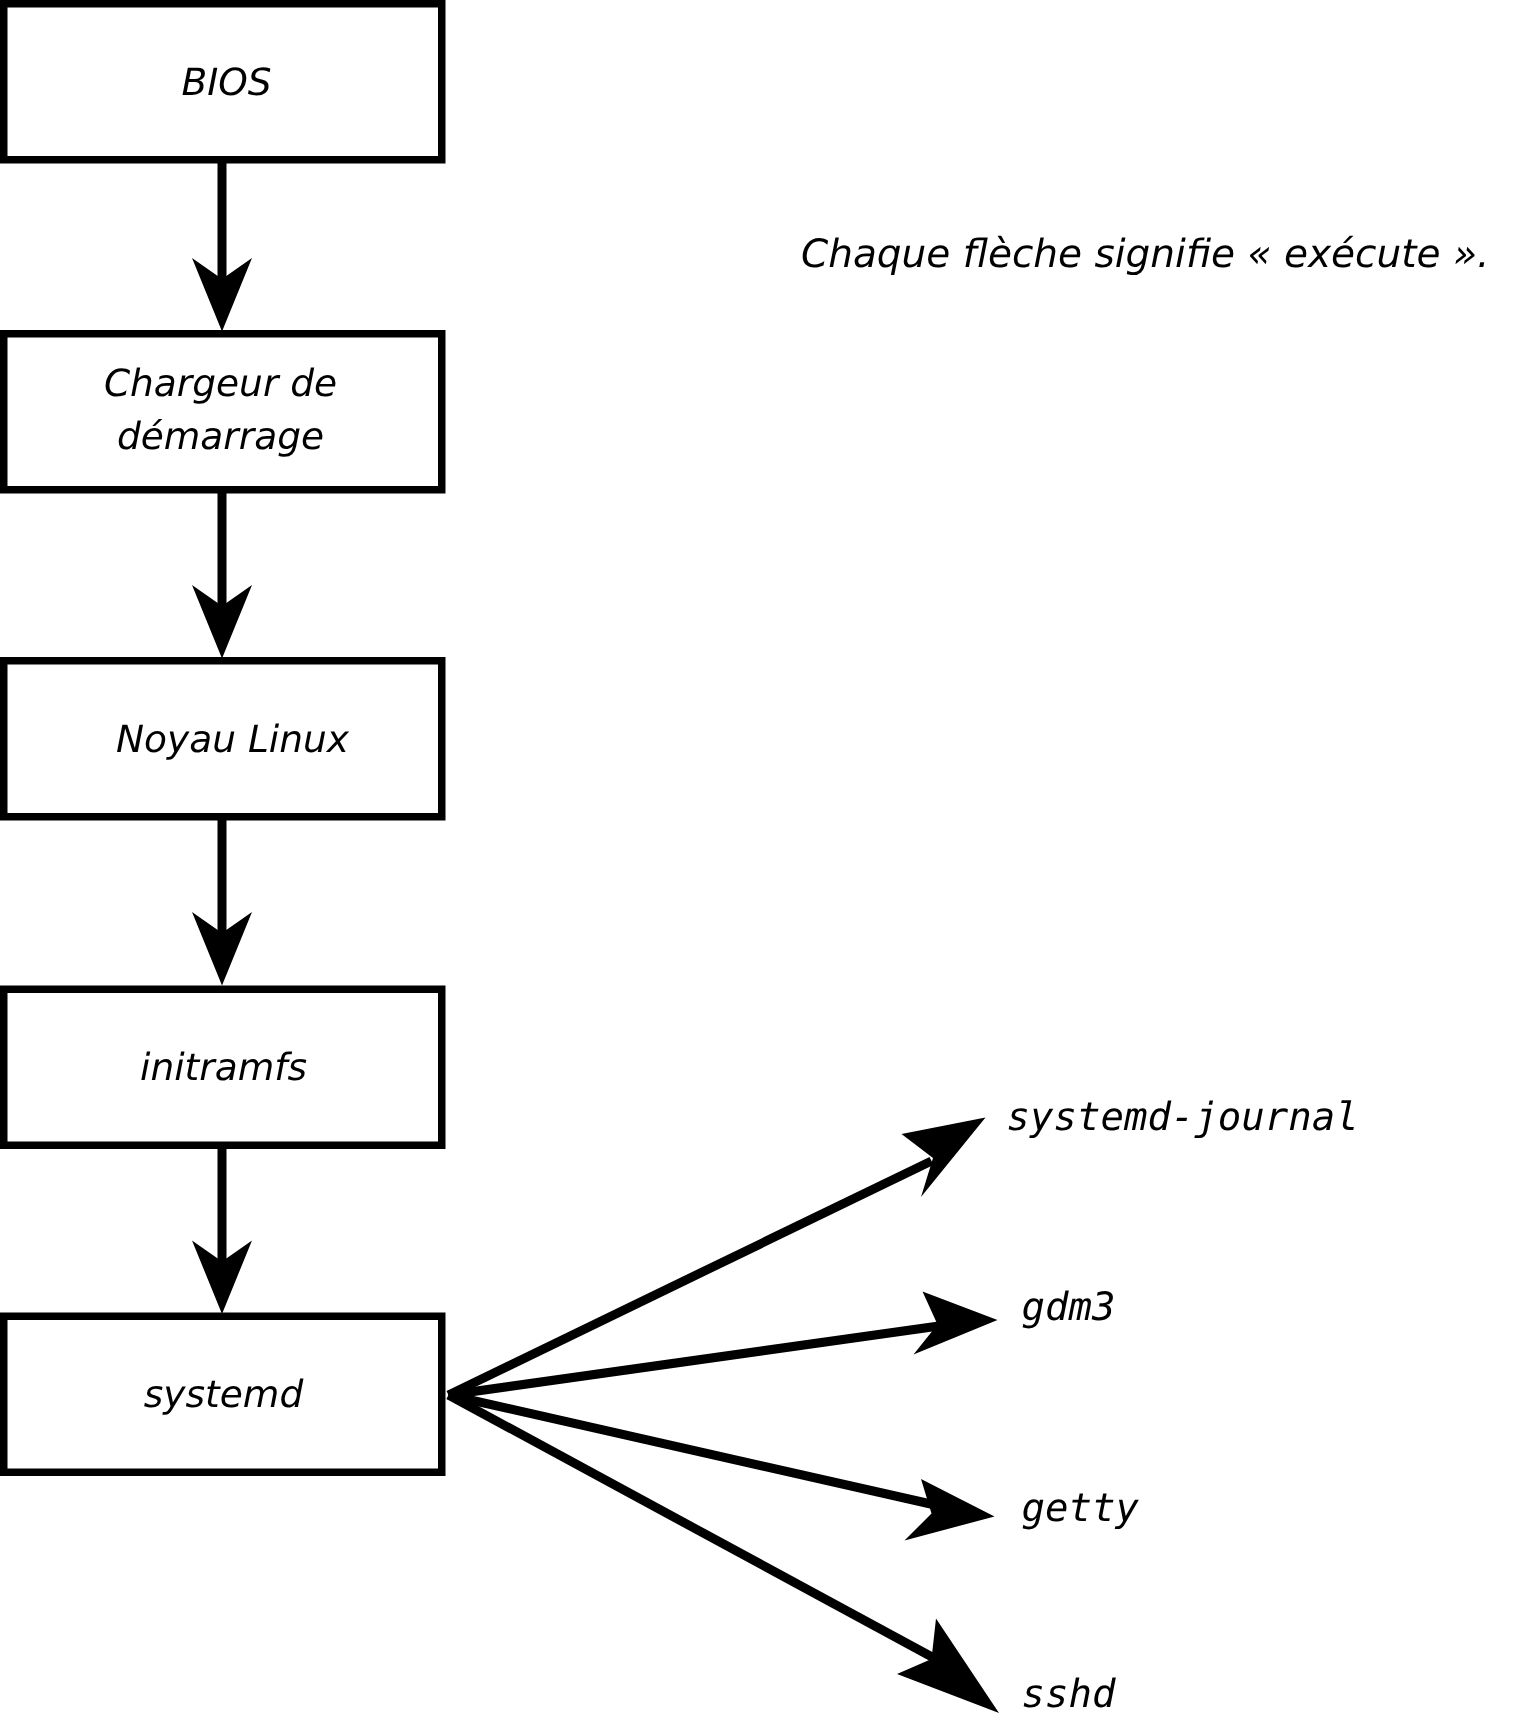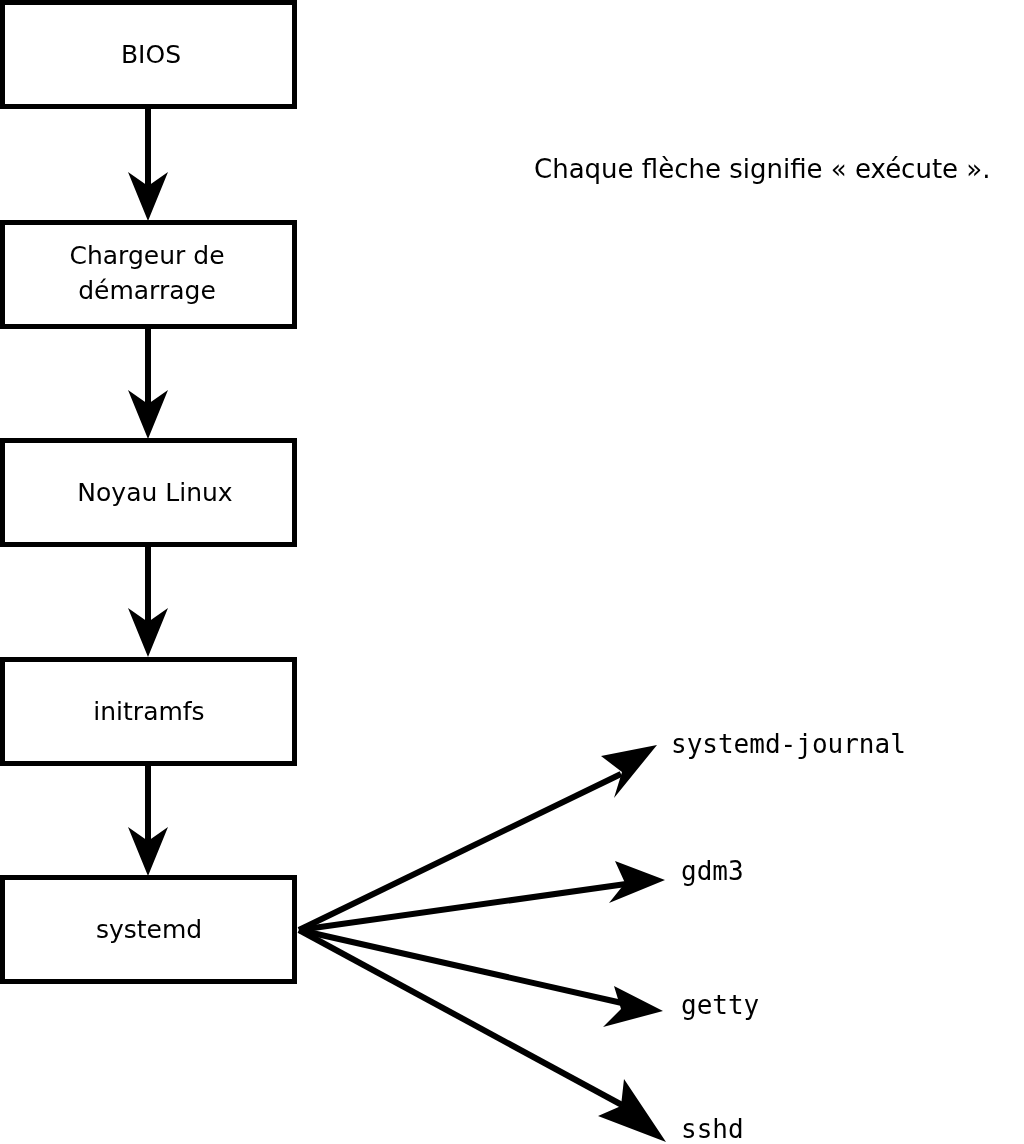--- a/index.html
+++ b/index.html
@@ -10,20 +10,21 @@
   body {
     width: 1024px;
     height: 1144px;
     overflow: hidden;
     font-family: "DejaVu Sans", sans-serif;
   }
   #diagram-root {
     position: relative;
     width: 1024px;
     height: 1144px;
+    font-style: italic;
   }
   svg#boot-diagram {
     display: block;
     width: 1024px;
     height: 1144px;
   }
   .node-box {
     fill: #ffffff;
     stroke: #000000;
     stroke-width: 5;

